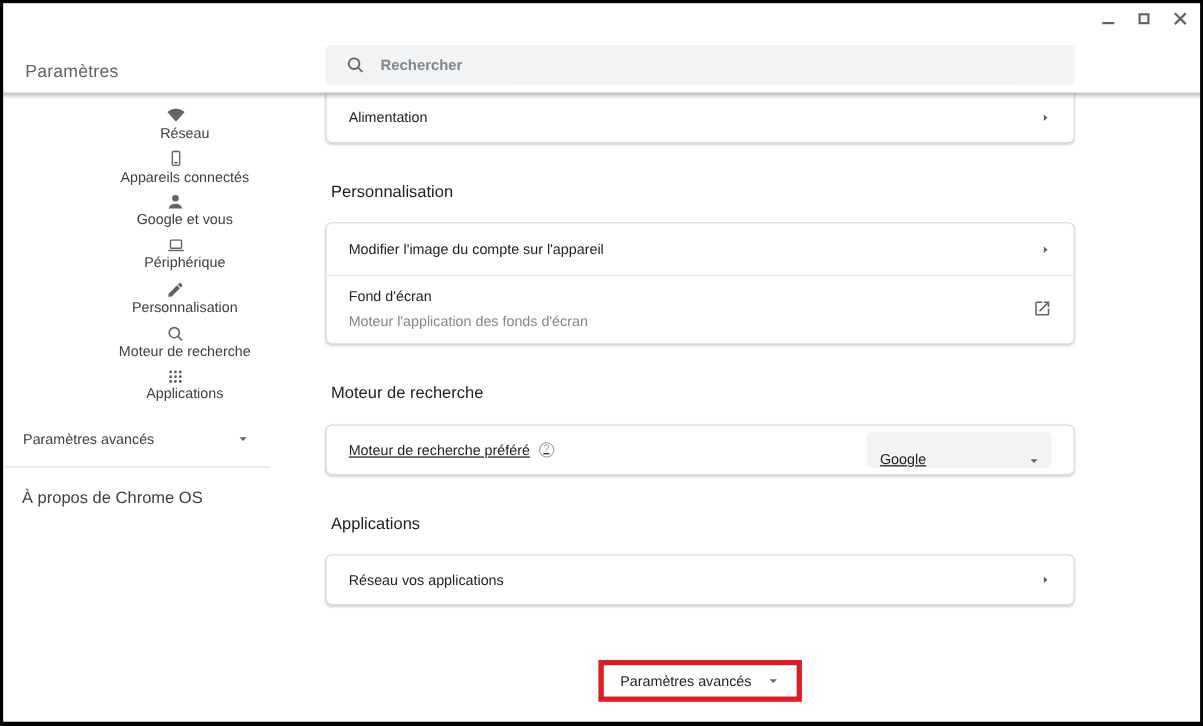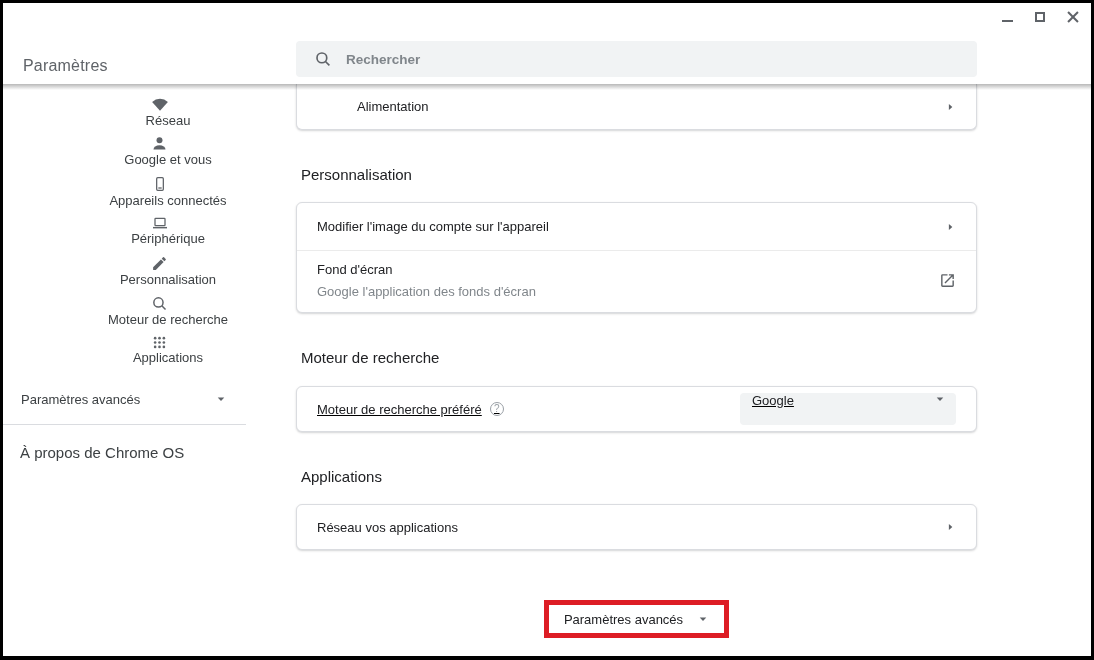--- a/index.html
+++ b/index.html
@@ -93,21 +93,21 @@
     font-size: 15px; color: #3c4043;
   }
 
   
   .content { width: 681px; flex: 0 0 auto; }
   .card {
     width: 100%; background: #fff;
     border: 1px solid #dadce0; border-radius: 6px;
     box-shadow: 0 1px 2px rgba(60,64,67,0.22);
   }
-  .card.cut-top { border-top: none; border-radius: 0 0 6px 6px; padding-left: 40px; }
+  .card.cut-top { border-top: none; border-radius: 0 0 6px 6px; }
   .row {
     display: flex; align-items: center; justify-content: space-between;
     padding: 0 20px;
   }
   .row-single { height: 45px; }
   .row-label { font-size: 13px; color: #202124; }
   .row-divider { border-top: 1px solid #ebebeb; }
   .row-double { padding: 11px 20px 13px 20px; }
   .row-sub { font-size: 13px; color: #80868b; margin-top: 7px; }
   .section-header {
@@ -118,22 +118,22 @@
 
   .help-circle {
     display: inline-flex; align-items: center; justify-content: center;
     width: 14px; height: 14px; border: 1.5px solid #9aa0a6; border-radius: 50%;
     color: #9aa0a6; font-size: 10px; margin-left: 8px;
     vertical-align: -2px; line-height: 1;
   }
   .label-with-help { display: flex; align-items: center; }
 
   .select-field {
-    width: 216px; height: 32px; background: #f1f3f4; border-radius: 4px;
-    display: flex; align-items: flex-start; justify-content: space-between;
+    width: 168px; height: 32px; background: #f1f3f4; border-radius: 4px;
+    display: flex; align-items: flex-end; justify-content: space-between;
     padding: 0 10px 0 12px; cursor: pointer;
   }
   .select-field .value { font-size: 13px; color: #202124; }
 
   .advanced-wrap {
     margin-top: 50px; display: flex; justify-content: center;
   }
   .annotation-box {
     border: 5px solid #dd1d25;
   }
@@ -188,36 +188,36 @@
             <svg width="18" height="18" viewBox="0 0 24 24" fill="#5f6368">
               <path d="M12 21 L1.5 9.2 a15.5 15.5 0 0 1 21 0 Z"></path>
             </svg>
           </span>
           <span class="label">Réseau</span>
         </div>
 
 
         <div class="side-item">
           <span class="icon">
+            <svg width="16" height="18" viewBox="0 0 24 24" fill="none" stroke="#5f6368" stroke-width="1.9">
+              <rect x="7" y="2.5" width="10" height="19" rx="1.6"></rect>
+              <line x1="9.5" y1="18" x2="14.5" y2="18"></line>
+            </svg>
+          </span>
+          <span class="label">Appareils connectés</span>
+        </div>
+
+        <div class="side-item">
+          <span class="icon">
             <svg width="17" height="17" viewBox="0 0 24 24" fill="#5f6368">
               <circle cx="12" cy="7.5" r="4.2"></circle>
               <path d="M3.5 20.5 a8.5 6 0 0 1 17 0 Z"></path>
             </svg>
           </span>
           <span class="label">Google et vous</span>
-        </div>
-
-        <div class="side-item">
-          <span class="icon">
-            <svg width="16" height="18" viewBox="0 0 24 24" fill="none" stroke="#5f6368" stroke-width="1.9">
-              <rect x="7" y="2.5" width="10" height="19" rx="1.6"></rect>
-              <line x1="9.5" y1="18" x2="14.5" y2="18"></line>
-            </svg>
-          </span>
-          <span class="label">Appareils connectés</span>
         </div>
 
         <div class="side-item">
           <span class="icon">
             <svg width="18" height="16" viewBox="0 0 24 24" fill="none" stroke="#5f6368" stroke-width="1.9">
               <rect x="4.5" y="5" width="15" height="11" rx="1"></rect>
               <line x1="1.5" y1="19" x2="22.5" y2="19" stroke-width="2.2"></line>
             </svg>
           </span>
           <span class="label">Périphérique</span>
@@ -294,21 +294,21 @@
             <span>
               <svg width="11" height="12" viewBox="0 0 24 24" fill="#5f6368">
                   <polygon points="8.5,5.5 16,12 8.5,18.5"></polygon>
                 </svg>
             </span>
           </div>
           <div class="row-divider"></div>
           <div class="row row-double">
             <div>
               <div class="row-label">Fond d'écran</div>
-              <div class="row-sub">Google l'application des fonds d'écran</div>
+              <div class="row-sub">Moteur l'application des fonds d'écran</div>
             </div>
             <span>
               <svg width="17" height="17" viewBox="0 0 24 24" fill="#5f6368">
                 <path d="M19 19H5V5h7V3H5a2 2 0 0 0-2 2v14a2 2 0 0 0 2 2h14a2 2 0 0 0 2-2v-7h-2v7z"></path>
                 <path d="M14 3v2h3.59l-9.83 9.83 1.41 1.41L19 6.41V10h2V3h-7z"></path>
               </svg>
             </span>
           </div>
         </div>
 

